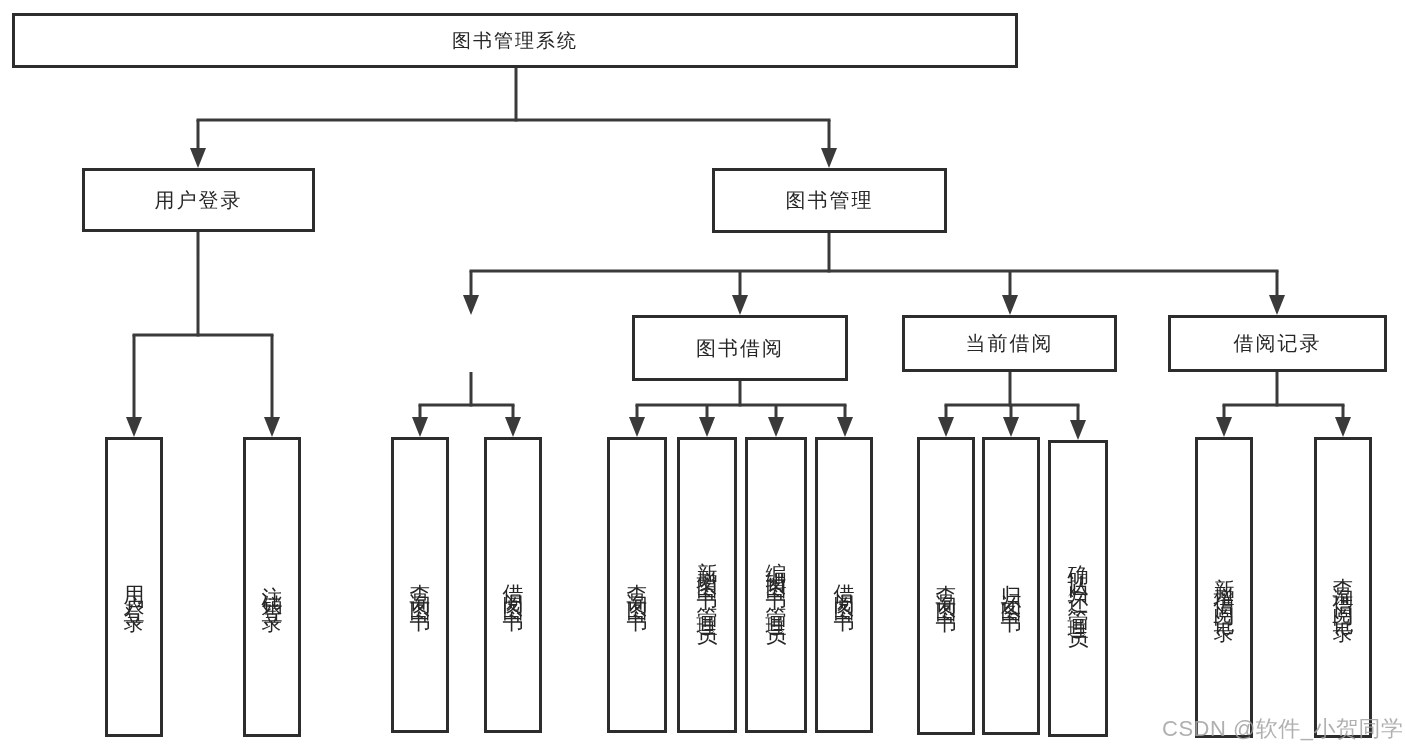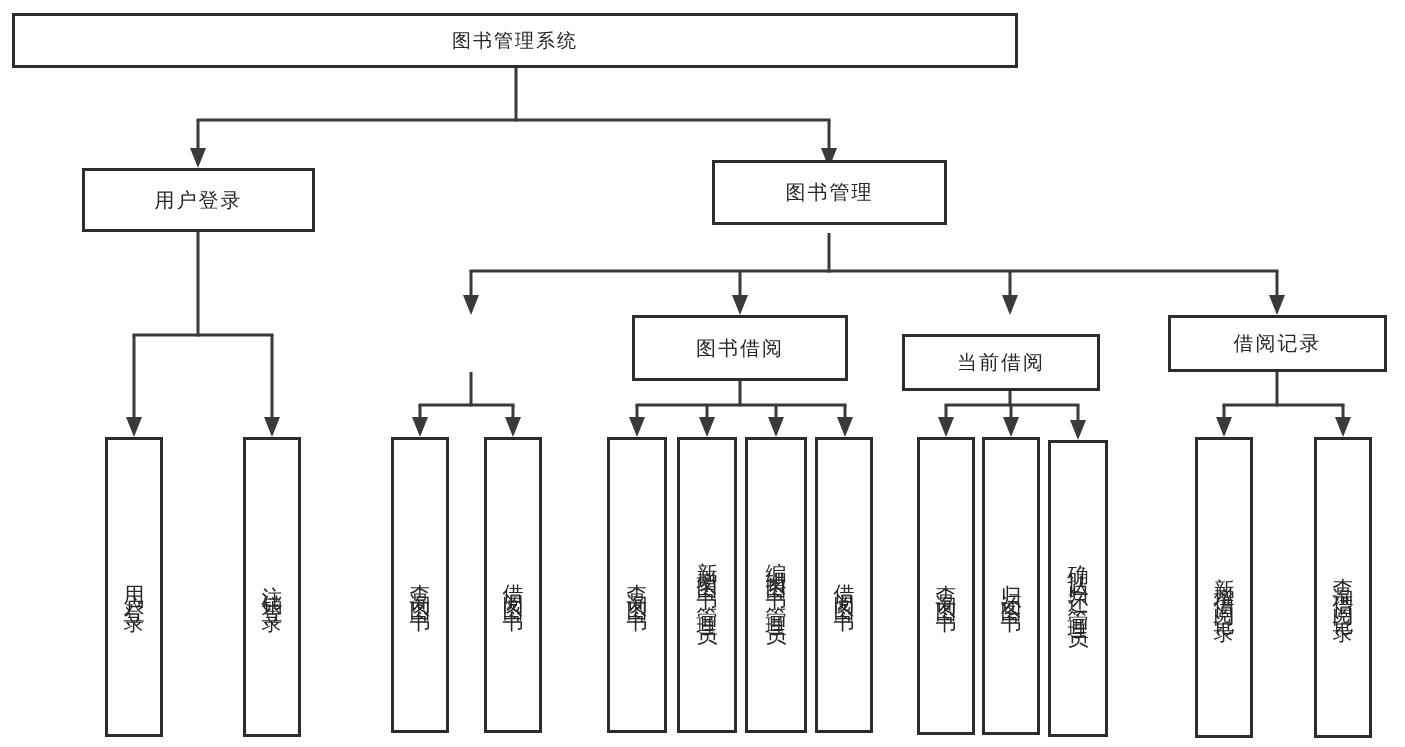--- a/index.html
+++ b/index.html
@@ -127,28 +127,28 @@
     </g>
   </svg>
 
   <div class="node hnode root" style="left:12px;top:13px;width:1006px;height:55px;">
     <span>图书管理系统</span>
   </div>
 
   <div class="node hnode" style="left:82px;top:168px;width:233px;height:64px;">
     <span>用户登录</span>
   </div>
-  <div class="node hnode" style="left:712px;top:160px;width:235px;height:65px;">
+  <div class="node hnode" style="left:712px;top:168px;width:235px;height:65px;">
     <span>图书管理</span>
   </div>
 
   <div class="node hnode" style="left:632px;top:315px;width:216px;height:66px;">
     <span>图书借阅</span>
   </div>
-  <div class="node hnode" style="left:902px;top:334px;width:198px;height:57px;">
+  <div class="node hnode" style="left:902px;top:315px;width:215px;height:57px;">
     <span>当前借阅</span>
   </div>
   <div class="node hnode" style="left:1168px;top:315px;width:219px;height:57px;">
     <span>借阅记录</span>
   </div>
 
   <div class="node vnode" style="left:105px;top:437px;width:58px;height:300px;">
     <span>用户登录</span>
   </div>
   <div class="node vnode" style="left:243px;top:437px;width:58px;height:300px;">
@@ -185,13 +185,14 @@
     <span>确认归还（管理员）</span>
   </div>
 
   <div class="node vnode" style="left:1195px;top:437px;width:58px;height:301px;">
     <span>新增借阅记录</span>
   </div>
   <div class="node vnode" style="left:1314px;top:437px;width:58px;height:301px;">
     <span>查询借阅记录</span>
   </div>
 
+  <div id="watermark">CSDN @软件_小贺同学</div>
 </div>
 
 </body></html>

